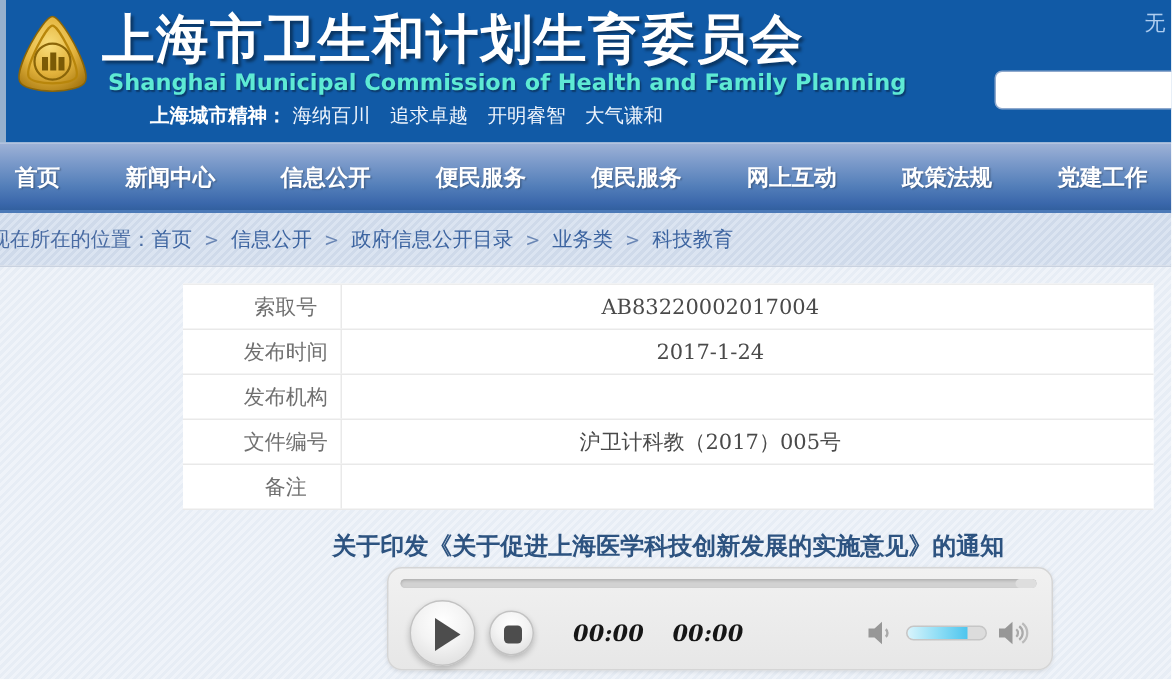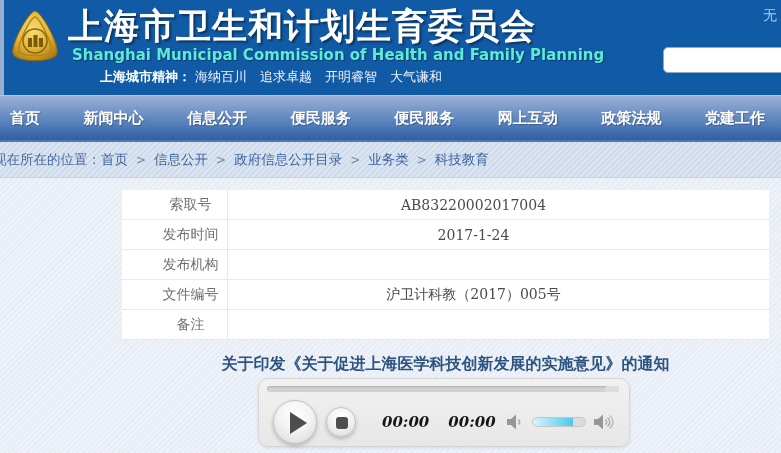--- a/index.html
+++ b/index.html
@@ -48,21 +48,21 @@
   .t-row { display:flex; height:30px; border-bottom:1px solid #e9e9e9; background:#fff; }
   .t-label { width:106px; border-right:1px solid #e9e9e9; display:flex; align-items:center;
              justify-content:center; color:#707070; font-size:14px;padding-left:32px; }
   .t-value { flex:1; display:flex; align-items:center; justify-content:center; color:#4a4a4a;
              font-size:14px; font-family:"DejaVu Serif","Liberation Serif",serif; padding-right:50px; }
 
   .doc-title { position:absolute; left:122px; top:176px; width:647px; text-align:center;
                font-size:16px; font-weight:bold; color:#2d5380; }
 
   
-  .player { position:absolute; left:258px; top:200px; width:372px; height:69px; border-radius:10px;
+  .player { position:absolute; left:258px; top:200px; width:444px; height:69px; border-radius:10px;
             background:linear-gradient(180deg,#f1f1f1,#e7e7e7); border:1px solid #d5d5d5;
             box-shadow:0 1px 3px rgba(0,0,0,.1); }
   .seek { position:absolute; left:8px; right:10px; top:7px; height:6px; border-radius:3px;
           background:#d2d2d2; box-shadow:inset 0 1px 2px rgba(0,0,0,.18); cursor:pointer; }
   .seek-handle { position:absolute; right:0; top:0; width:14px; height:6px; border-radius:3px;
                  background:#dedede; }
   .controls { position:absolute; left:0; right:0; top:18px; bottom:0; display:flex; align-items:center;
               padding:0 14px; }
   .btn-circle { border-radius:50%; border:1px solid #c2c2c2; cursor:pointer; position:relative;
                 background:radial-gradient(circle at 50% 32%,#ffffff 0%,#f3f3f3 45%,#d8d8d8 100%);

